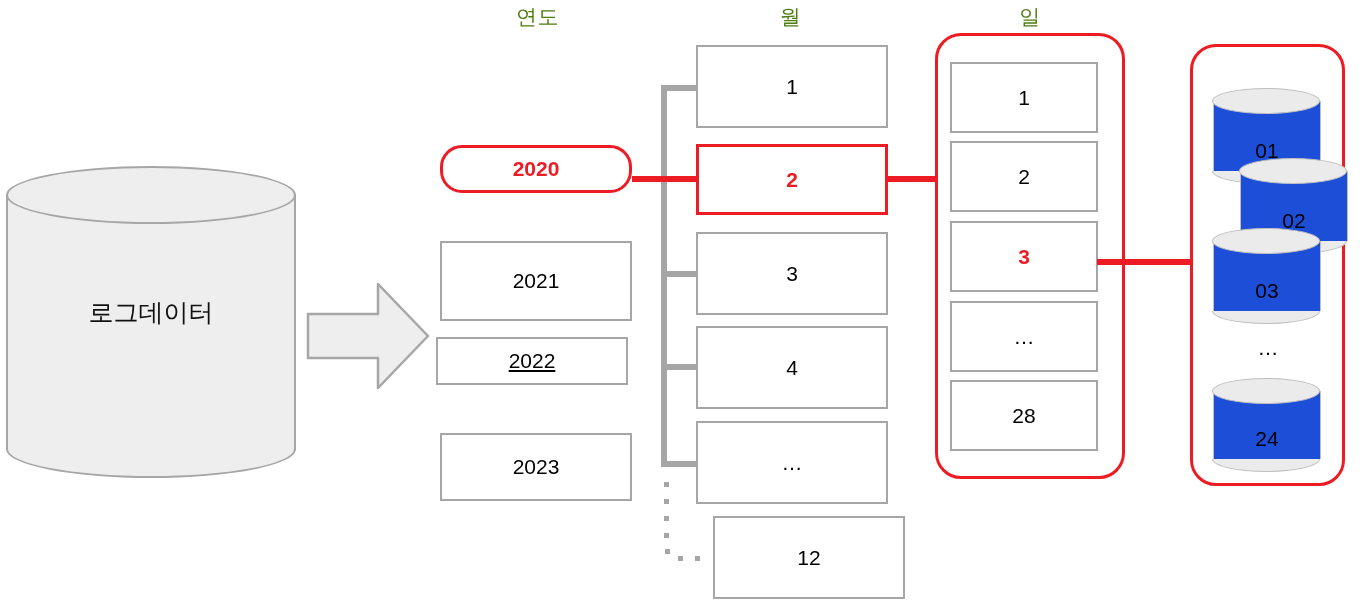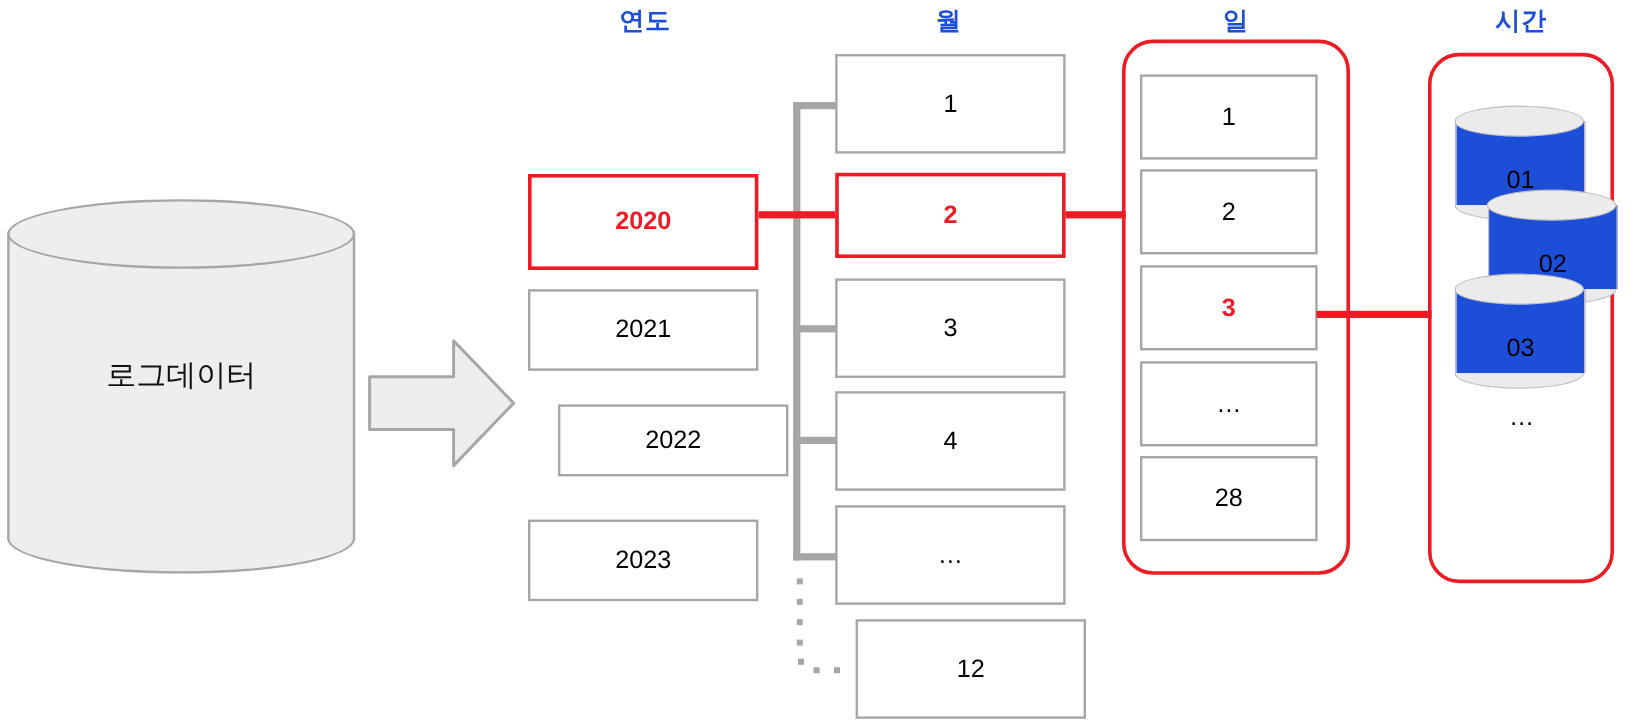--- a/index.html
+++ b/index.html
@@ -13,22 +13,22 @@
     overflow: hidden;
     font-family: "Liberation Sans", "DejaVu Sans", sans-serif;
     color: #000000;
   }
   #canvas { position: absolute; inset: 0; }
 
   
   .col-header {
     position: absolute;
     font-size: 21px;
-    font-weight: 700;
-    color: #1d4ed8;
+    font-weight: 400;
+    color: #4d7c0f;
     text-align: center;
     letter-spacing: 0.5px;
     white-space: nowrap;
   }
 
   
   .box {
     position: absolute;
     background: #ffffff;
     border: 2px solid #a6a6a6;
@@ -160,21 +160,20 @@
     <div class="dblabel">로그데이터</div>
   </div>
 
   <svg id="arrow" viewBox="0 0 124 112">
     <polygon points="2,34 72,34 72,4 122,56 72,108 72,78 2,78" fill="#eeeeee" stroke="#a6a6a6" stroke-width="2.5" stroke-linejoin="round"></polygon>
   </svg>
 
   <div class="col-header" style="left:440px; top:3px; width:195px;">연도</div>
   <div class="col-header" style="left:693px; top:3px; width:195px;">월</div>
   <div class="col-header" style="left:935px; top:3px; width:190px;">일</div>
-  <div class="col-header" style="left:1190px; top:3px; width:155px;">시간</div>
 
   <div class="grayline" style="left:661px; top:85px; width:6px; height:382px;"></div>
 
   <div class="grayline" style="left:661px; top:85px; width:36px; height:6px;"></div>
 
   <div class="grayline" style="left:661px; top:271px; width:36px; height:6px;"></div>
 
   <div class="grayline" style="left:661px; top:364px; width:36px; height:6px;"></div>
 
   <div class="grayline" style="left:661px; top:461px; width:36px; height:6px;"></div>
@@ -186,27 +185,27 @@
   <div class="dot" style="left:665px; top:549px;"></div>
   <div class="dot" style="left:678px; top:556px;"></div>
   <div class="dot" style="left:695px; top:556px;"></div>
 
   <div class="redline" style="left:632px; top:176px; width:66px; height:6px;"></div>
 
   <div class="redline" style="left:884px; top:176px; width:54px; height:6px;"></div>
 
   <div class="redline" style="left:1097px; top:259px; width:96px; height:6px;"></div>
 
-  <div class="box sel" style="left:440px; top:145px; width:192px; height:80px;">
+  <div class="box sel" style="left:440px; top:145px; width:192px; height:48px;border-radius:22px;">
     <span>2020</span>
   </div>
-  <div class="box" style="left:440px; top:241px; width:192px; height:68px;">
+  <div class="box" style="left:440px; top:241px; width:192px; height:80px;">
     <span>2021</span>
   </div>
-  <div class="box" style="left:465px; top:337px; width:192px; height:60px;">
+  <div class="box" style="left:436px; top:337px; width:192px; height:48px;text-decoration:underline;">
     <span>2022</span>
   </div>
   <div class="box" style="left:440px; top:433px; width:192px; height:68px;align-items:center;">
     <span>2023</span>
   </div>
 
   <div class="box" style="left:696px; top:45px; width:192px; height:83px;">
     <span>1</span>
   </div>
   <div class="box sel" style="left:696px; top:144px; width:192px; height:71px;">
@@ -258,14 +257,21 @@
     </div>
     <div class="cyl" style="left:0; top:153px; height:70px;">
       <div class="ctop"></div>
       <div class="cbot"></div>
       <div class="clabel">03</div>
     </div>
   </div>
 
   <div class="ell" style="left:1213px; top:336px; width:110px; z-index:4;">…</div>
 
+  <div class="cylstack" style="left:1213px; top:378px; width:110px; height:94px; z-index:4;">
+    <div class="cyl" style="left:0; top:13px; height:68px;">
+      <div class="ctop"></div>
+      <div class="cbot"></div>
+      <div class="clabel">24</div>
+    </div>
+  </div>
 
 </div>
 
 </body></html>

